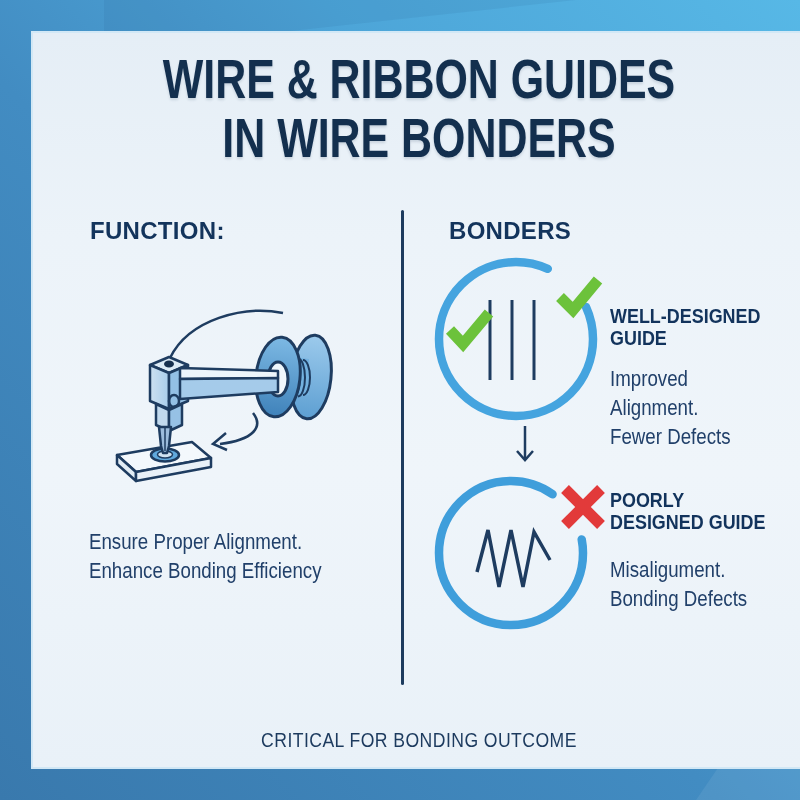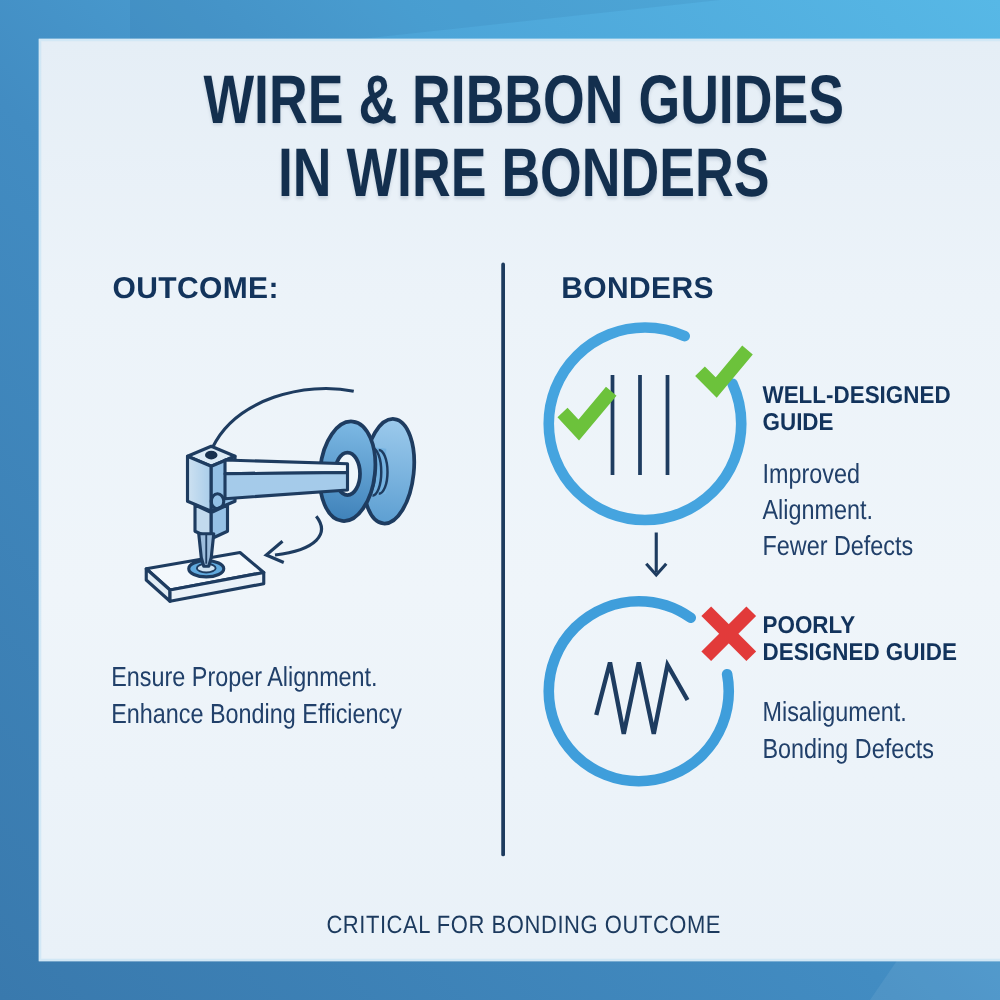--- a/index.html
+++ b/index.html
@@ -33,21 +33,21 @@
   <div class="facet facet-dark"></div>
   <div class="facet facet-light"></div>
 
   <div id="card">
 
     <div class="title">
       <div>WIRE &amp; RIBBON GUIDES</div>
       <div>IN WIRE BONDERS</div>
     </div>
 
-    <div class="sec-heading" style="left:57px;top:184px;">OUTCOME:</div>
+    <div class="sec-heading" style="left:57px;top:184px;">FUNCTION:</div>
     <div class="sec-heading" style="left:416px;top:184px;">BONDERS</div>
 
     <div class="divider"></div>
 
     <svg style="left:39px;top:261px;" width="320" height="300" viewBox="0 0 320 300">
       <defs>
         <linearGradient id="gFlangeL" x1="0" y1="0" x2="0" y2="1">
           <stop offset="0" stop-color="#7db9e4"></stop>
             <stop offset="1" stop-color="#3f82ba"></stop>
         </linearGradient>

